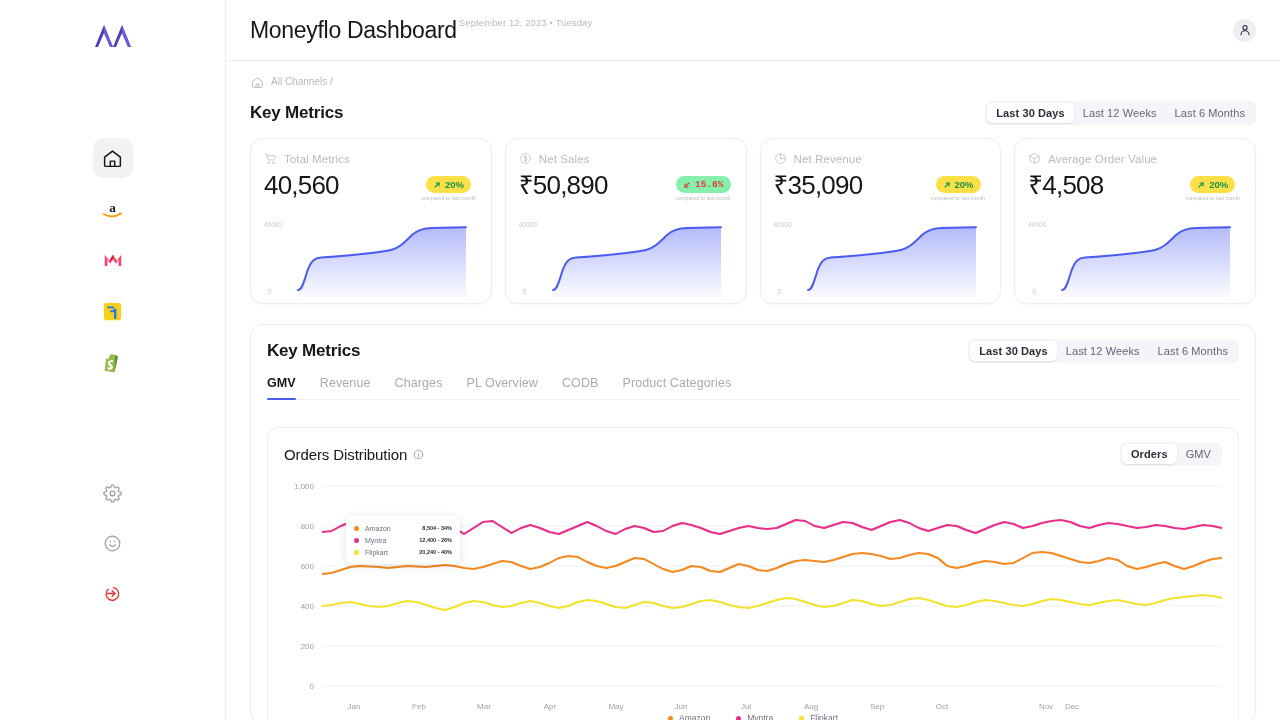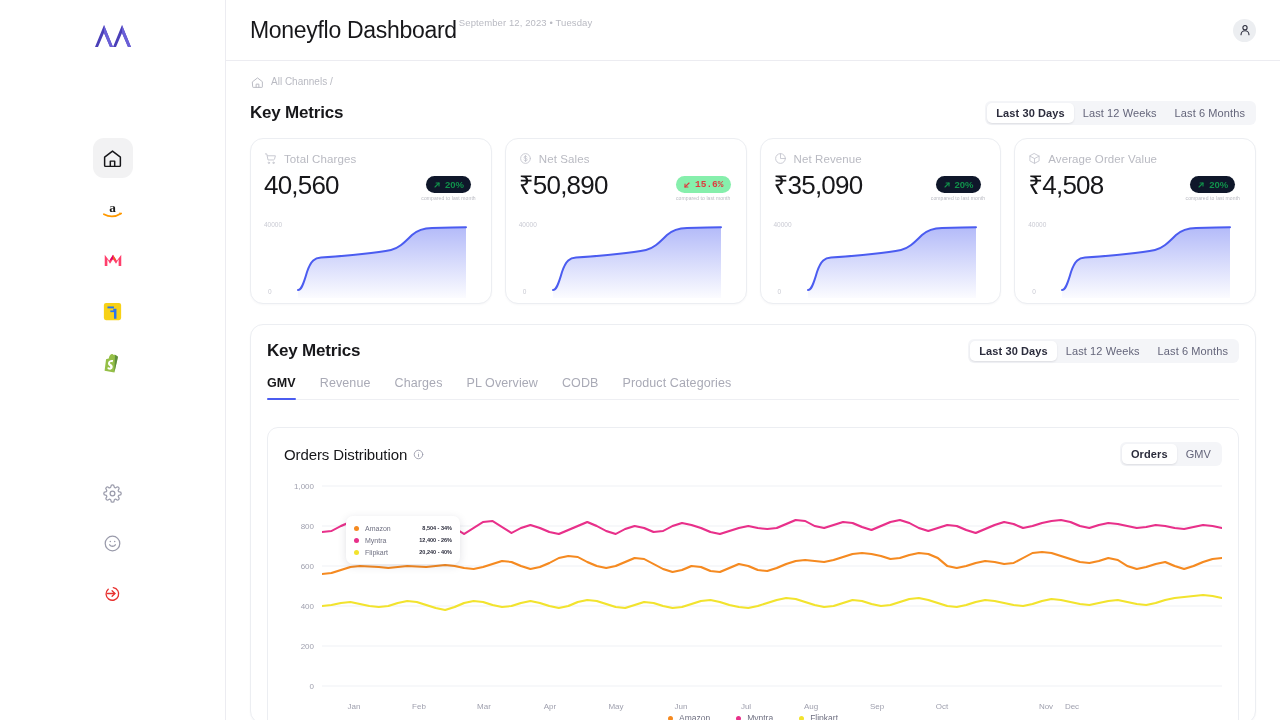--- a/index.html
+++ b/index.html
@@ -82,21 +82,21 @@
   .card-head { display: flex; align-items: center; gap: 7px; }
   .card-label { font-size: 11.5px; color: #b9bac2; letter-spacing: .1px; }
   .card-row { display: flex; align-items: flex-start; justify-content: space-between;
               margin-top: 5px; padding-right: 2px; }
   .card-value { font-size: 26px; color: #17171a; letter-spacing: -.8px; line-height: 1.18; text-align: right; }
   .delta-wrap { display: flex; flex-direction: column; align-items: center; margin-top: 6px; }
   .delta {
     display: inline-flex; align-items: center; gap: 4px;
     font-size: 9.5px; font-weight: 700; padding: 3px 7px; border-radius: 20px;
   }
-  .delta.up { background: #0f172a; color: #10924b; }
+  .delta.up { background: #fde047; color: #10924b; }
   .delta.down { background: #86efac; color: #e0393e; font-family: Liberation Mono, monospace; }
   .delta-note { font-size: 5px; color: #b9bac2; margin-top: 2px; letter-spacing: .1px; }
 
   .spark { position: absolute; left: 13px; right: 0; bottom: 0; height: 83px; }
   .spark .axmax { position: absolute; left: 0; top: 1px; font-size: 6.5px; color: #c9cad3; }
   .spark .axmin { position: absolute; left: 4px; bottom: 8px; font-size: 6.5px; color: #c9cad3; }
   .spark svg { position: absolute; left: 26px; top: 0; }
 
   
   .panel {
@@ -262,21 +262,21 @@
       <div class="cards">
 
         <div class="card">
           <div class="card-head">
             <svg width="13" height="13" viewBox="0 0 24 24" fill="none" stroke="#c6c7d0" stroke-width="1.8" stroke-linecap="round" stroke-linejoin="round">
               <path d="M2.5 3.5 h2.6 l2.3 11.2 h10.3"></path>
               <path d="M6.4 7 H21 l-1.6 6.3"></path>
               <circle cx="9" cy="20" r="1.3"></circle>
                 <circle cx="17.5" cy="20" r="1.3"></circle>
             </svg>
-            <span class="card-label">Total Charges</span>
+            <span class="card-label">Total Metrics</span>
           </div>
           <div class="card-row">
             <div class="card-value">40,560</div>
             <div class="delta-wrap">
               <div class="delta up">
                 <svg width="8" height="8" viewBox="0 0 12 12" stroke="#10924b" stroke-width="1.7" fill="none" stroke-linecap="round" stroke-linejoin="round">
                   <path d="M3 9 L9 3"></path>
                     <path d="M4.6 3 H9 V7.4"></path>
                 </svg>
                 <span>20%</span>

